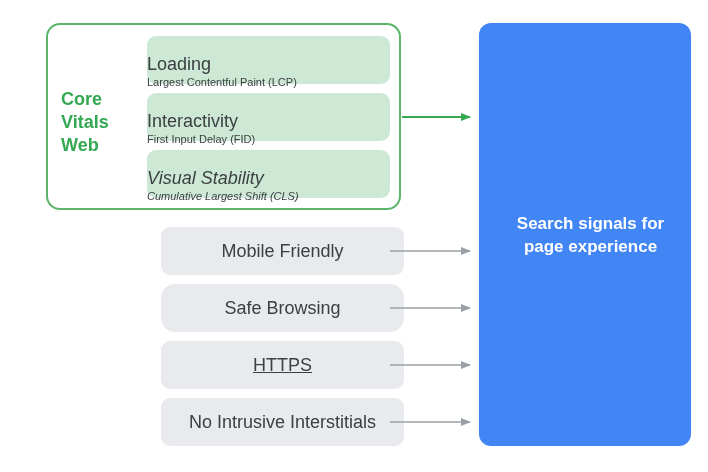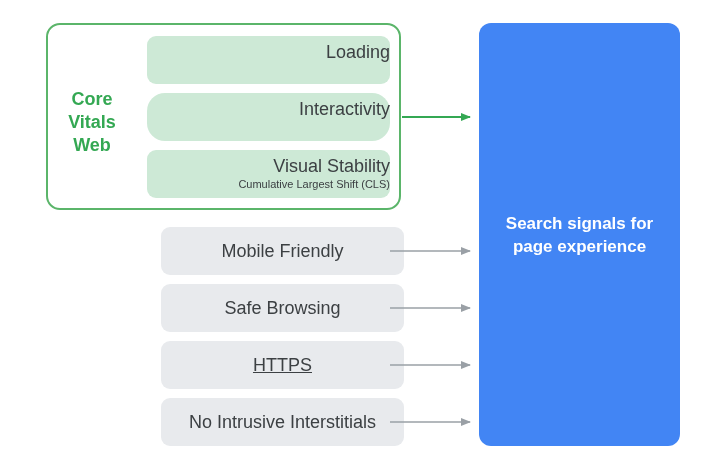--- a/index.html
+++ b/index.html
@@ -1,58 +1,60 @@
 <!DOCTYPE html>
 <html><head>
 <meta charset="utf-8">
 <style>
   html, body { margin: 0; padding: 0; background: #ffffff; }
   body { width: 708px; height: 472px; position: relative; overflow: hidden;
          font-family: "Liberation Sans", "DejaVu Sans", sans-serif; }
   .cwv-frame { position: absolute; left: 46px; top: 23px; width: 355px; height: 187px;
                border: 2px solid #5bb56a; border-radius: 14px; box-sizing: border-box; }
-  .cwv-label { position: absolute; left: 52px; top: 88px; width: 80px; text-align: center;
+  .cwv-label { position: absolute; left: 61px; top: 88px; width: 80px; text-align: left;
                color: #34a853; font-weight: bold; font-size: 18px; line-height: 23px; }
   .cwv-label div { display: block; }
   .metric { position: absolute; left: 147px; width: 243px; height: 48px; border-radius: 9px;
-            background: #cde9d6; text-align: right; box-sizing: border-box; padding-top: 5px; }
+            background: #cde9d6; text-align: left; box-sizing: border-box; padding-top: 17px; }
   .metric .title { font-size: 18px; color: #3c4043; line-height: 22px; }
   .metric .sub { font-size: 11px; color: #3c4043; line-height: 14px; }
   .signal { position: absolute; left: 161px; width: 243px; height: 48px; border-radius: 9px;
             background: #e8eaed; text-align: center; line-height: 48px; font-size: 18px; color: #3c4043; }
   .target { position: absolute; left: 479px; top: 23px; width: 201px; height: 423px;
             border-radius: 12px; background: #4285f4; display: flex; align-items: center;
-            justify-content: center; text-align: center; }
+            justify-content: center; text-align: center; padding-left: 11px; }
   .target-text { color: #ffffff; font-weight: bold; font-size: 17px; line-height: 23px; width: 160px; }
   svg.arrows { position: absolute; left: 0; top: 0; width: 708px; height: 472px; pointer-events: none; }
 </style>
 </head>
 <body>
 
 <div class="cwv-frame"></div>
 
 <div class="cwv-label">
   <div>Core</div>
   <div>Vitals</div>
   <div>Web</div>
 </div>
 
 <div class="metric" style="top:36px;">
   <div class="title">Loading</div>
+  <div class="sub">Largest Contentful Paint (LCP)</div>
 </div>
-<div class="metric" style="top:93px;border-radius:18px;">
+<div class="metric" style="top:93px;">
   <div class="title">Interactivity</div>
+  <div class="sub">First Input Delay (FID)</div>
 </div>
-<div class="metric" style="top:150px;">
+<div class="metric" style="top:150px;font-style:italic;">
   <div class="title">Visual Stability</div>
   <div class="sub">Cumulative Largest Shift (CLS)</div>
 </div>
 
 <div class="signal" style="top:227px;">Mobile Friendly</div>
-<div class="signal" style="top:284px;">Safe Browsing</div>
+<div class="signal" style="top:284px;border-radius:14px;">Safe Browsing</div>
 <div class="signal" style="top:341px;text-decoration:underline;">HTTPS</div>
 <div class="signal" style="top:398px;text-align:center;">No Intrusive Interstitials</div>
 
 <div class="target">
   <div class="target-text">Search signals for page experience</div>
 </div>
 
 <svg class="arrows" xmlns="http://www.w3.org/2000/svg">
   <defs>
     <marker id="ah-green" markerWidth="10" markerHeight="8" refX="9" refY="4" orient="auto" markerUnits="userSpaceOnUse">

